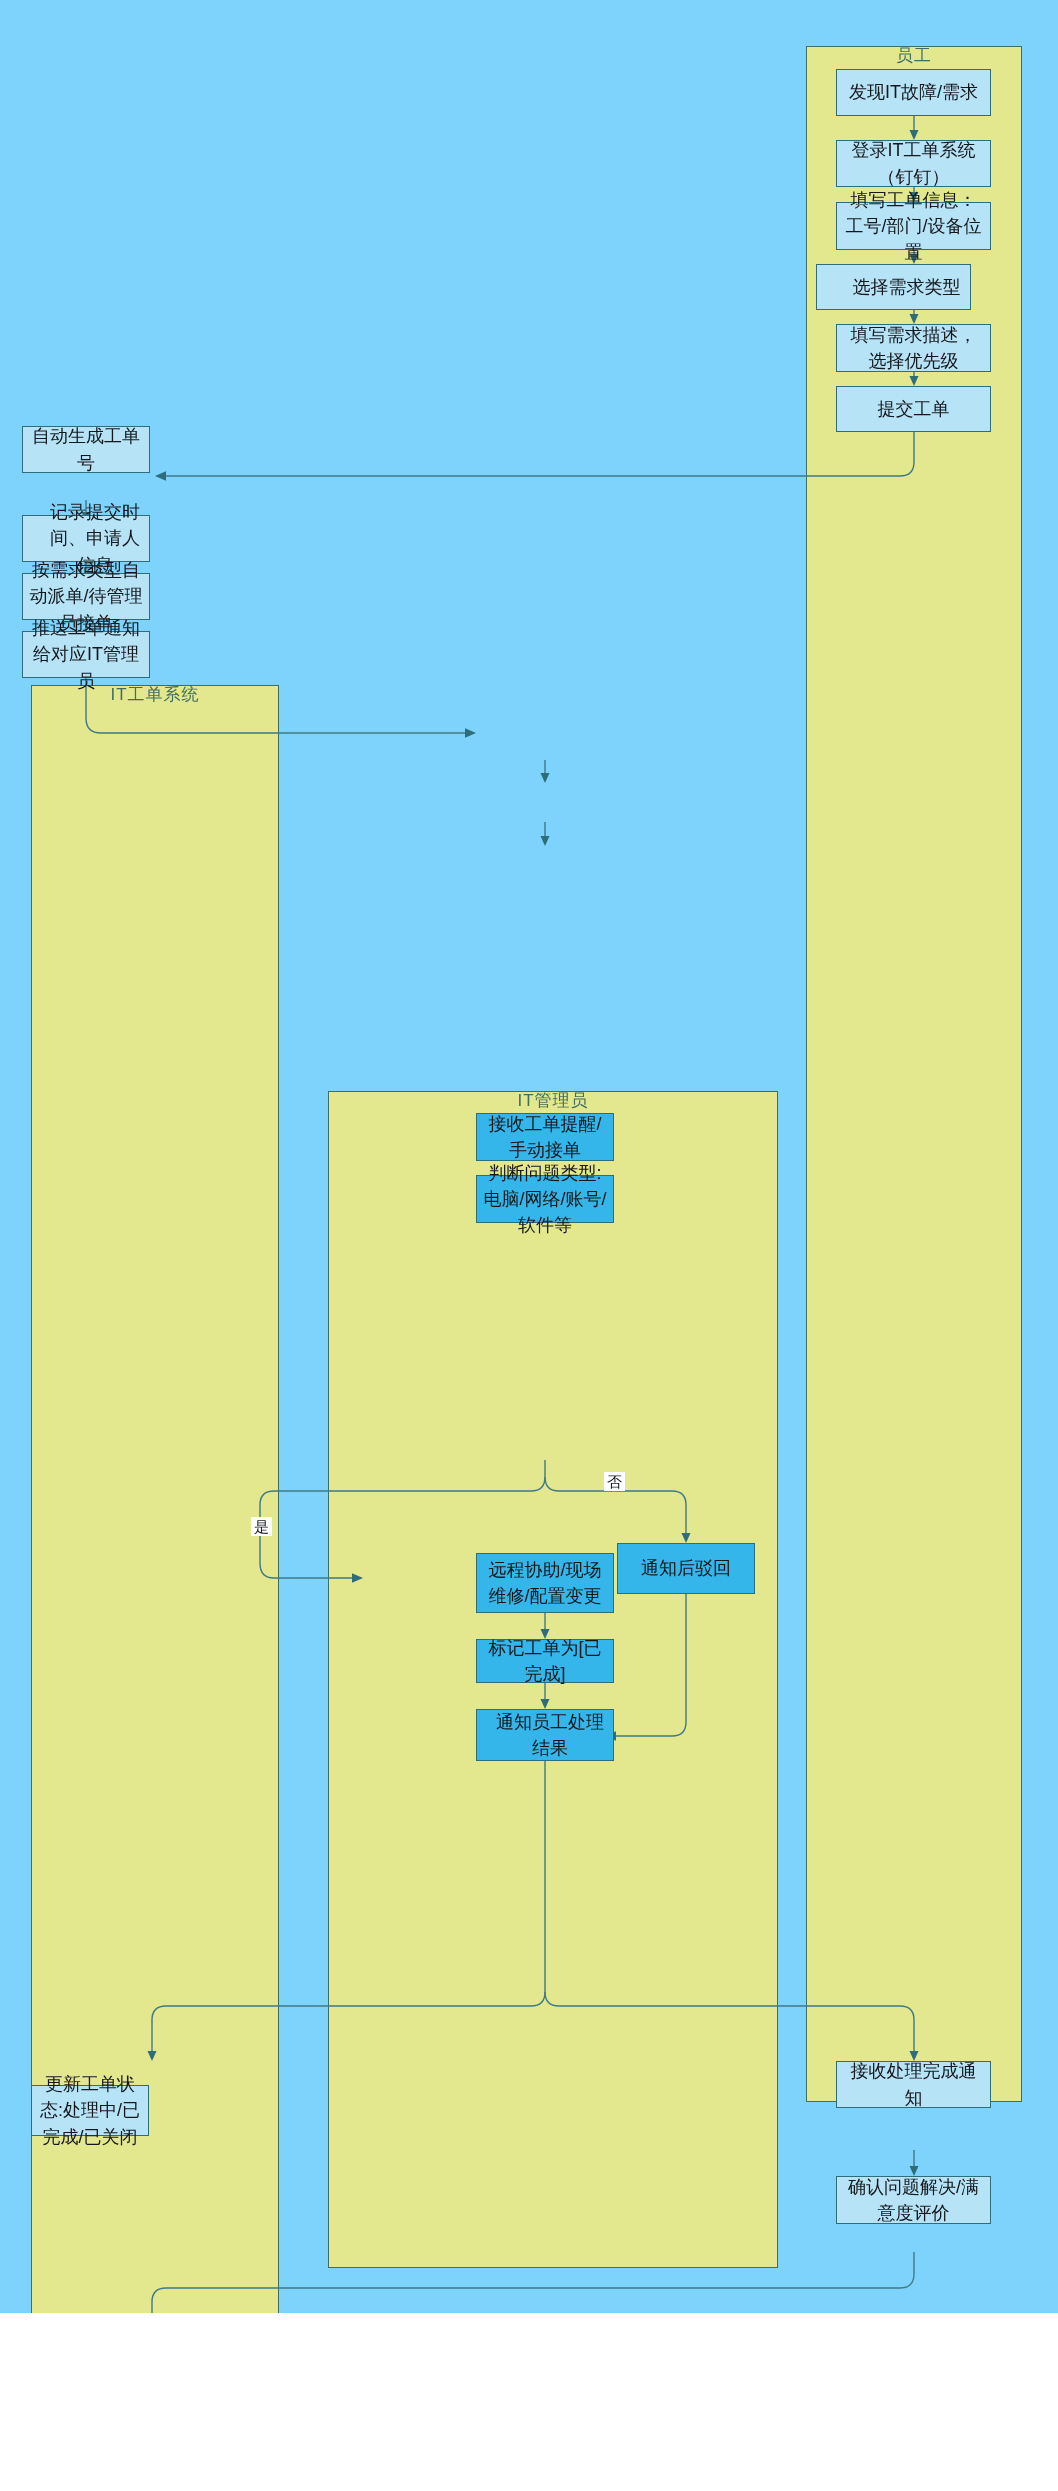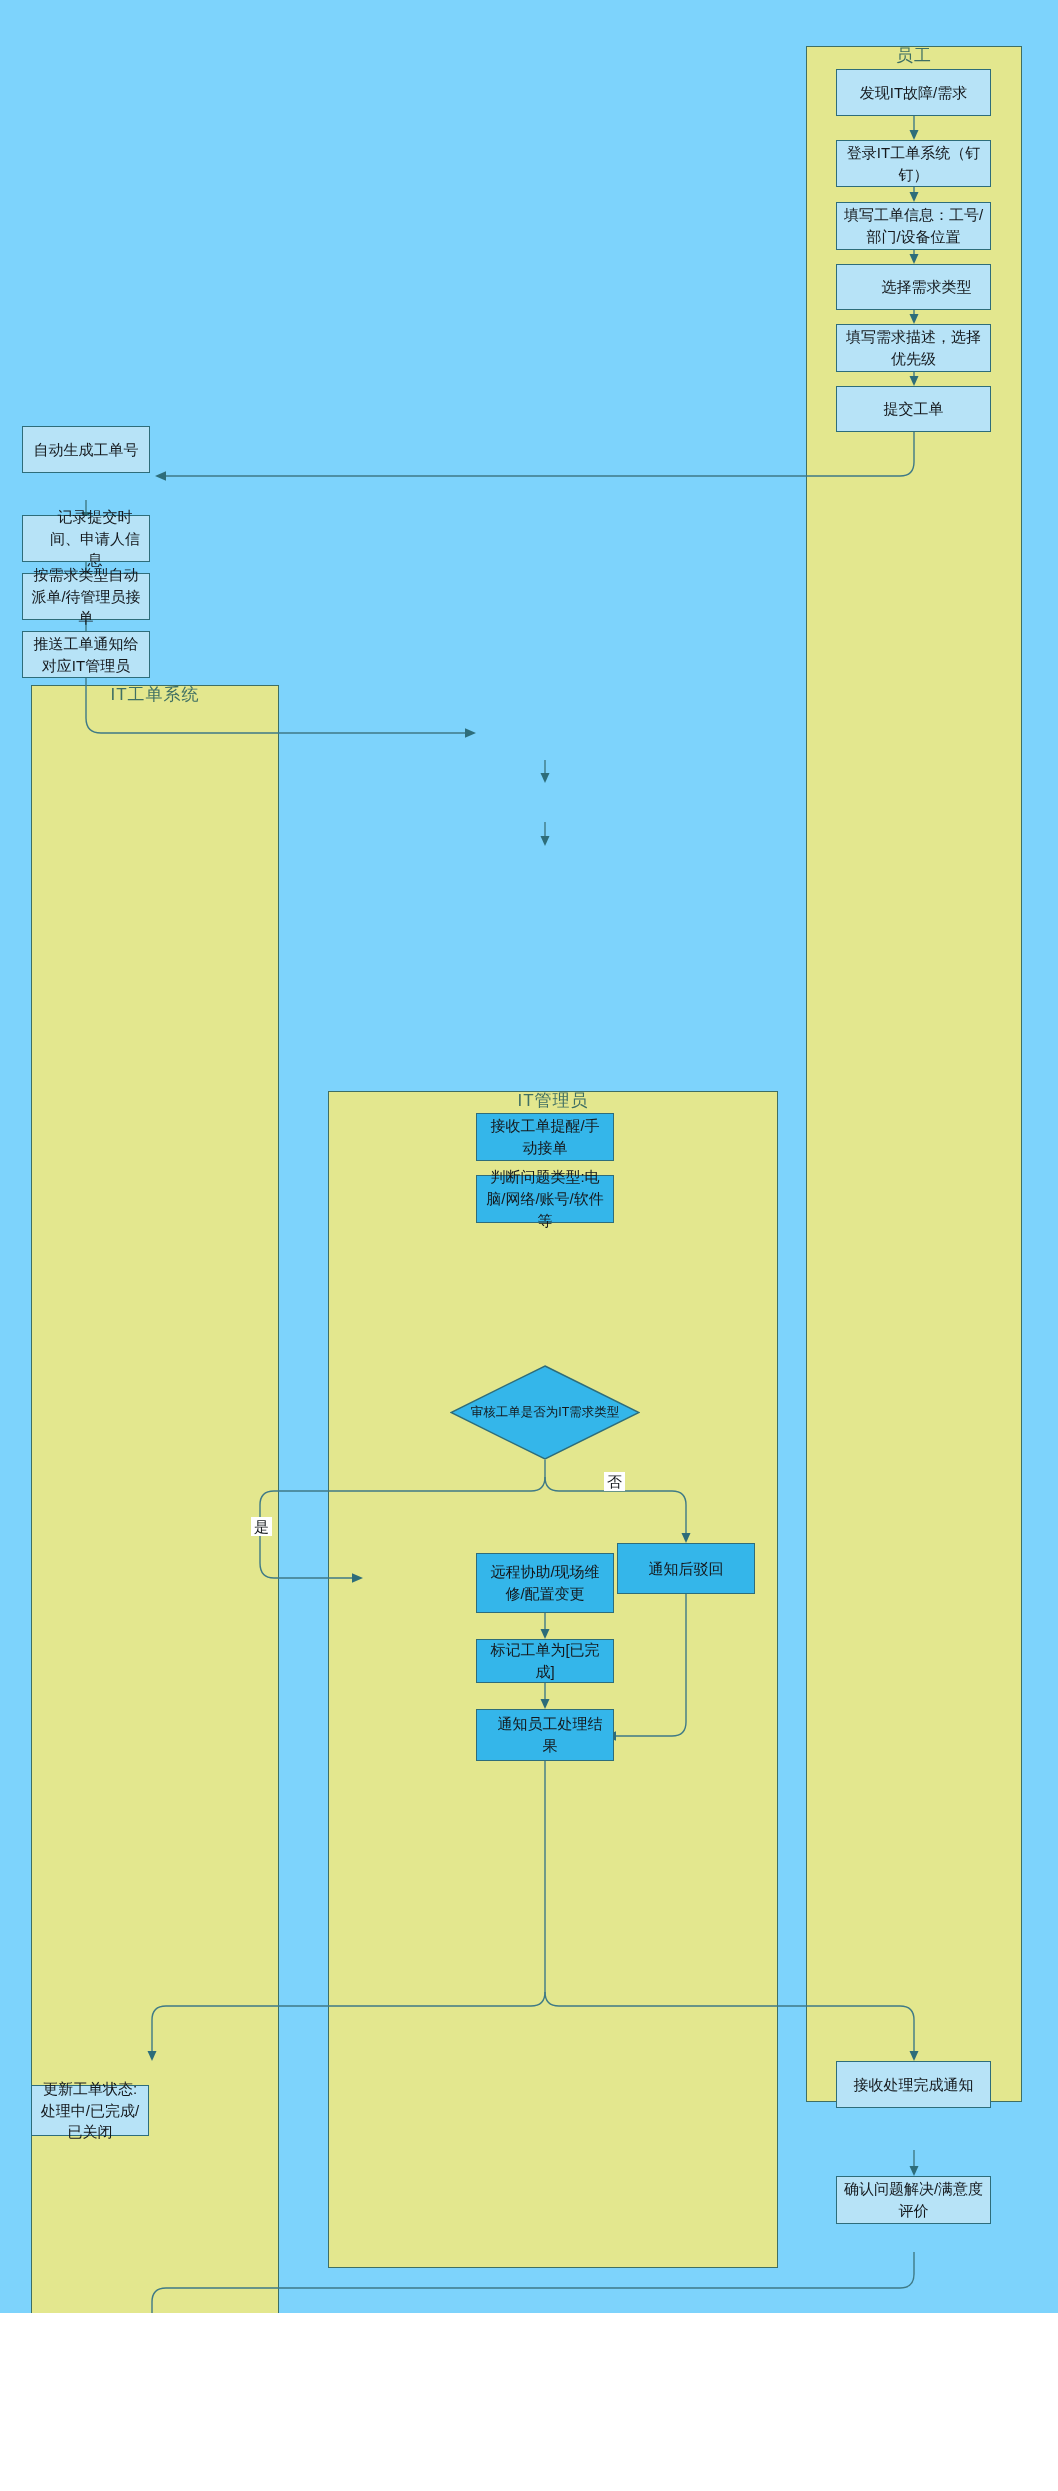--- a/index.html
+++ b/index.html
@@ -1,20 +1,20 @@
 <!DOCTYPE html>
 <html><head>
 <meta charset="utf-8">
 <style>
   html,body{margin:0;padding:0;background:#ffffff;}
   body{font-family:"Liberation Sans","DejaVu Sans",sans-serif;}
   #canvas{position:relative;width:1058px;height:2313px;background:#7dd3fc;overflow:hidden;}
   .lane{position:absolute;background:#e3e78e;border:1px solid #3f6f63;box-sizing:border-box;}
   .lane-title{position:absolute;text-align:center;color:#3f6f63;font-size:17px;letter-spacing:1px;white-space:nowrap;}
-  .node{position:absolute;box-sizing:border-box;border:1px solid #2e6d7a;display:flex;align-items:center;justify-content:center;text-align:center;color:#14181c;font-size:15px;line-height:1.45;padding:2px 6px;}
+  .node{position:absolute;box-sizing:border-box;border:1px solid #2e6d7a;display:flex;align-items:center;justify-content:center;text-align:center;color:#14181c;font-size:18px;line-height:1.45;padding:2px 6px;}
   .node.light{background:#b7e3f7;}
   .node.dark{background:#34b6ea;}
   .node span{display:block;width:100%;}
   .diamond{position:absolute;}
   .diamond .dlabel{position:absolute;left:0;top:0;width:100%;height:100%;display:flex;align-items:center;justify-content:center;text-align:center;font-size:12.5px;line-height:1.45;color:#14181c;padding:0 18px;box-sizing:border-box;}
   .edgelabel{position:absolute;background:#ffffff;color:#14181c;font-size:15px;line-height:1;padding:2px 3px;}
   svg.edges{position:absolute;left:0;top:0;width:1058px;height:2491px;pointer-events:none;}
   svg.edges path{fill:none;stroke:#3f7a86;stroke-width:1.4;}
   svg.edges polygon{fill:#2e6d7a;}
 </style>
@@ -93,21 +93,21 @@
 
   <div class="node light" style="left:836px; top:69px; width:155px; height:47px;">
     <span>发现IT故障/需求</span>
   </div>
   <div class="node light" style="left:836px; top:140px; width:155px; height:47px;">
     <span>登录IT工单系统（钉钉）</span>
   </div>
   <div class="node light" style="left:836px; top:202px; width:155px; height:48px;">
     <span>填写工单信息：工号/部门/设备位置</span>
   </div>
-  <div class="node light" style="left:836px; top:264px; width:155px; height:46px;padding-left:32px;">
+  <div class="node light" style="left:816px; top:264px; width:155px; height:46px;padding-left:32px;">
     <span>选择需求类型</span>
   </div>
   <div class="node light" style="left:836px; top:324px; width:155px; height:48px;">
     <span>填写需求描述，选择优先级</span>
   </div>
   <div class="node light" style="left:836px; top:386px; width:155px; height:46px;">
     <span>提交工单</span>
   </div>
   <div class="node light" style="left:836px; top:2061px; width:155px; height:47px;">
     <span>接收处理完成通知</span>
@@ -135,26 +135,20 @@
     <span>归档工单数据</span>
   </div>
 
   <div class="node dark" style="left:476px; top:1113px; width:138px; height:48px;">
     <span>接收工单提醒/手动接单</span>
   </div>
   <div class="node dark" style="left:476px; top:1175px; width:138px; height:48px;">
     <span>判断问题类型:电脑/网络/账号/软件等</span>
   </div>
 
-  <div class="diamond" style="left:450px; top:1365px; width:190px; height:95px;">
-    <svg width="190" height="95" viewBox="0 0 190 95">
-      <polygon points="95,1 189,47.5 95,94 1,47.5" fill="#34b6ea" stroke="#2e6d7a" stroke-width="1.4"></polygon>
-    </svg>
-    <div class="dlabel">审核工单是否为IT需求类型</div>
-  </div>
 
   <div class="node dark" style="left:617px; top:1543px; width:138px; height:51px;">
     <span>通知后驳回</span>
   </div>
   <div class="node dark" style="left:476px; top:1553px; width:138px; height:60px;">
     <span>远程协助/现场维修/配置变更</span>
   </div>
   <div class="node dark" style="left:476px; top:1639px; width:138px; height:44px;">
     <span>标记工单为[已完成]</span>
   </div>

